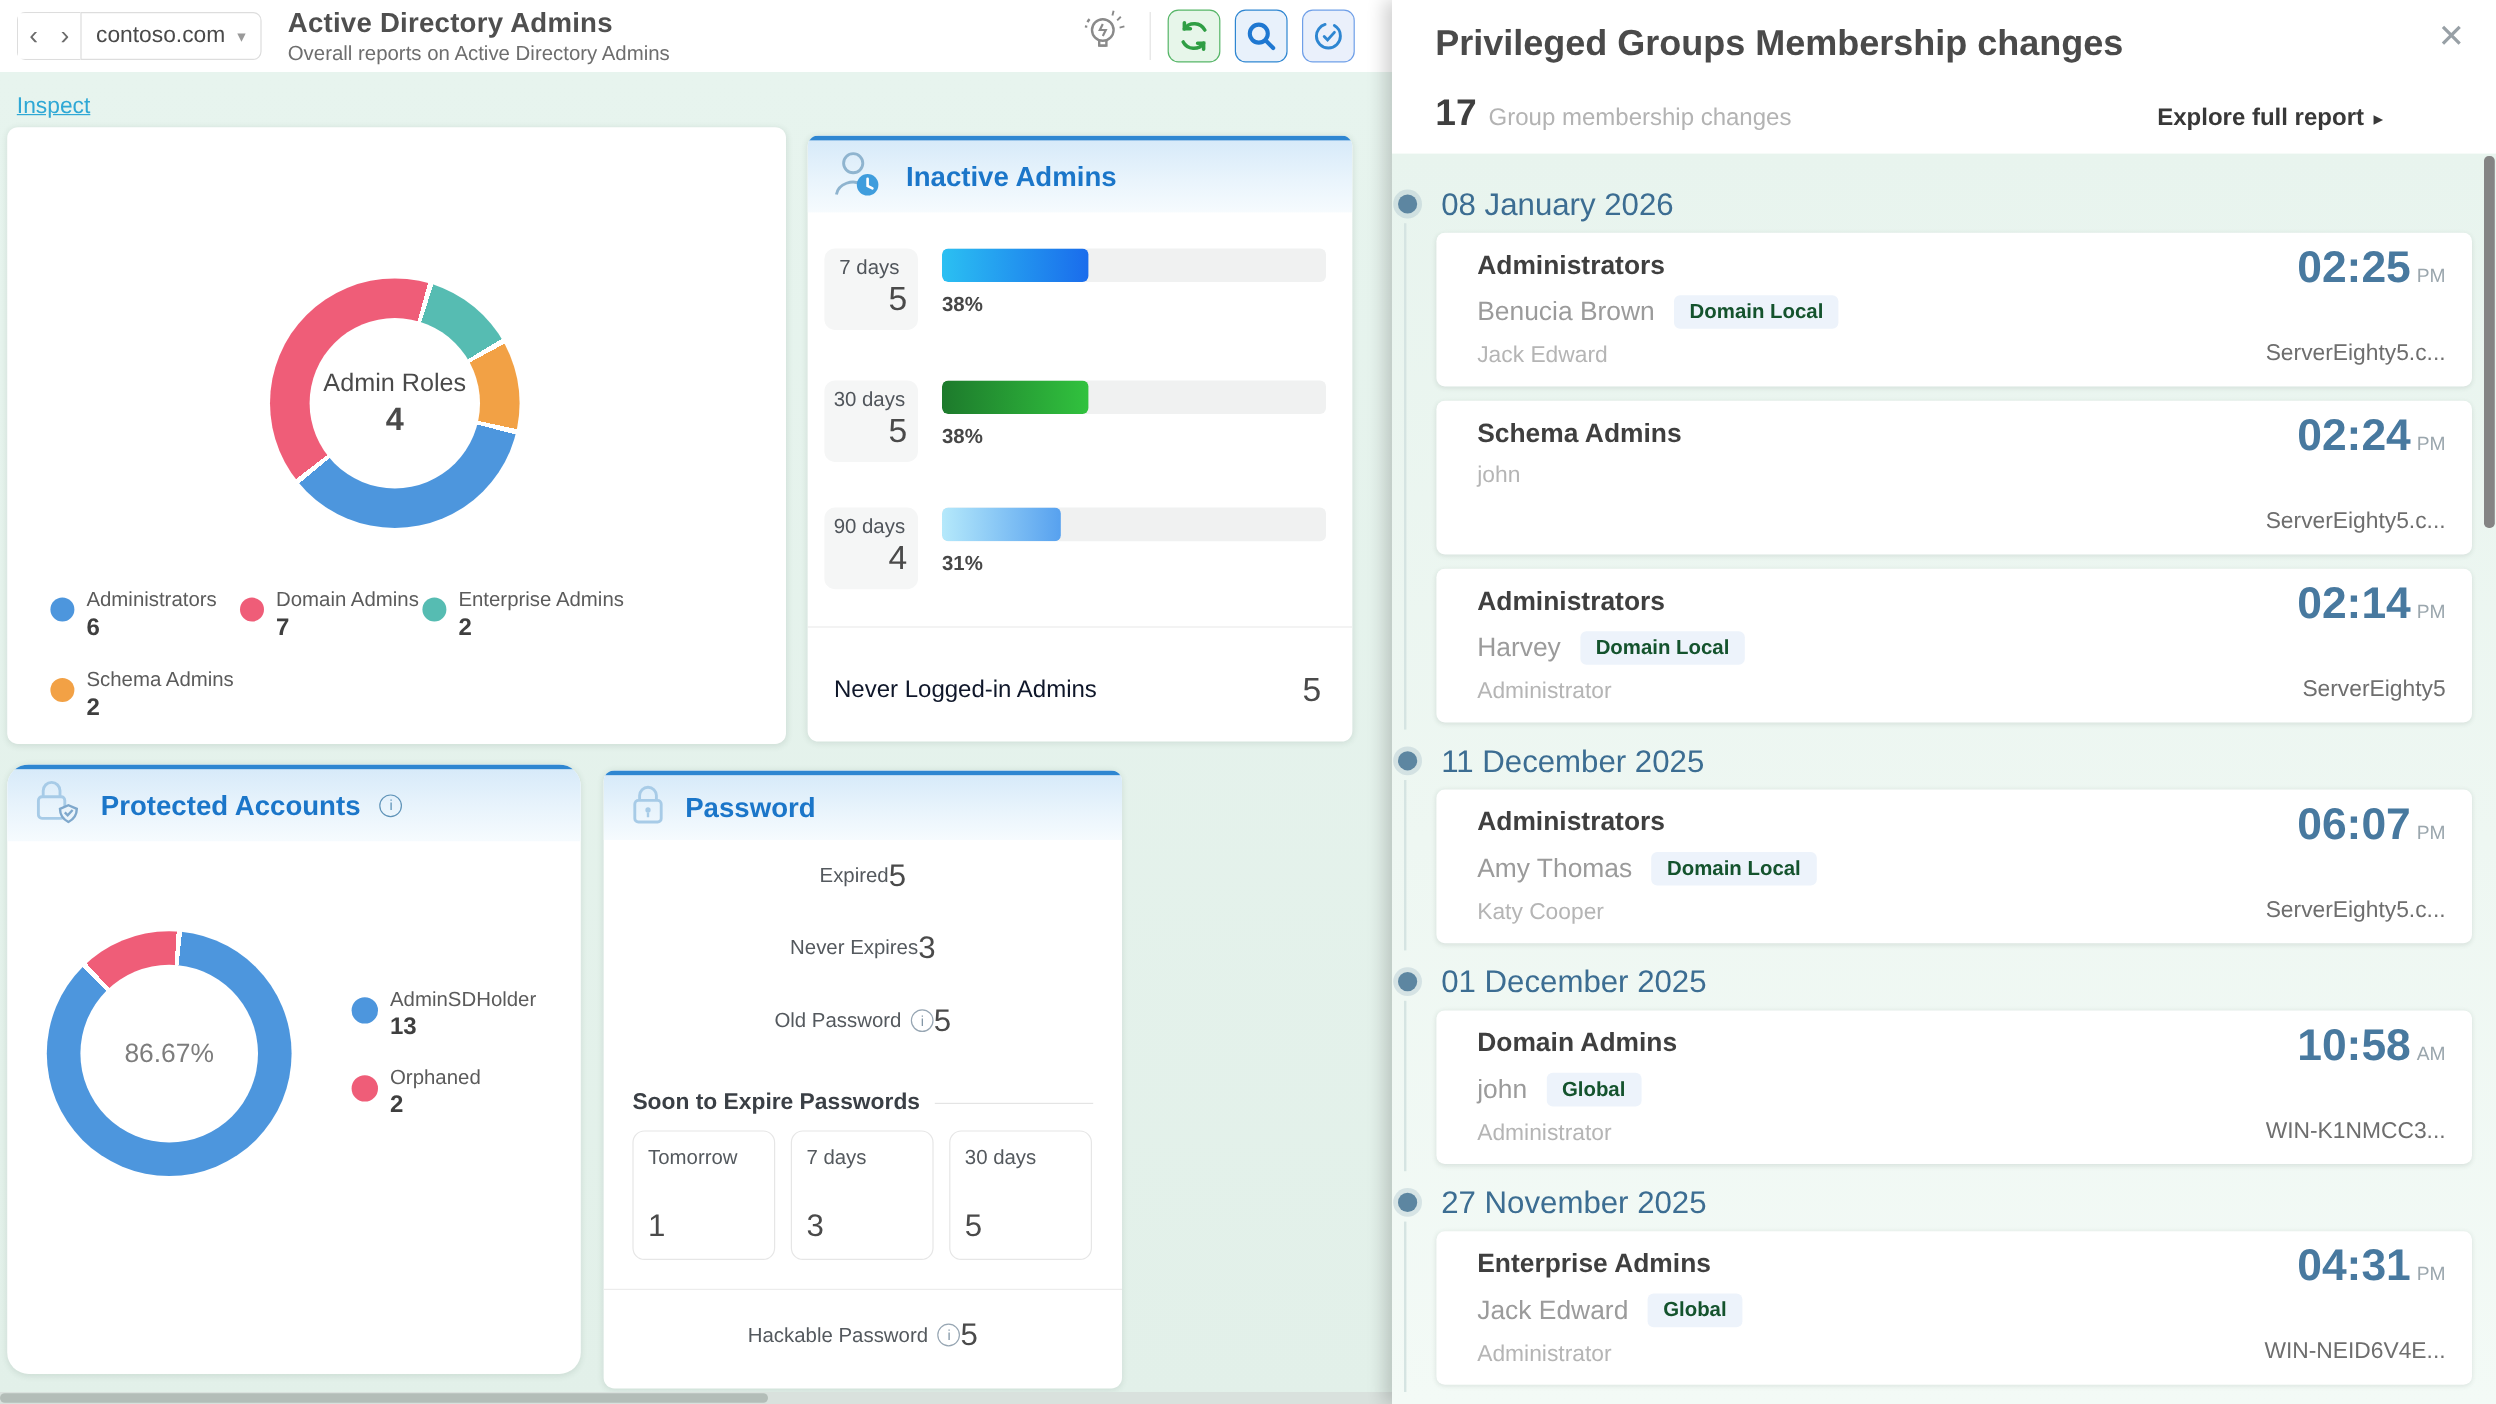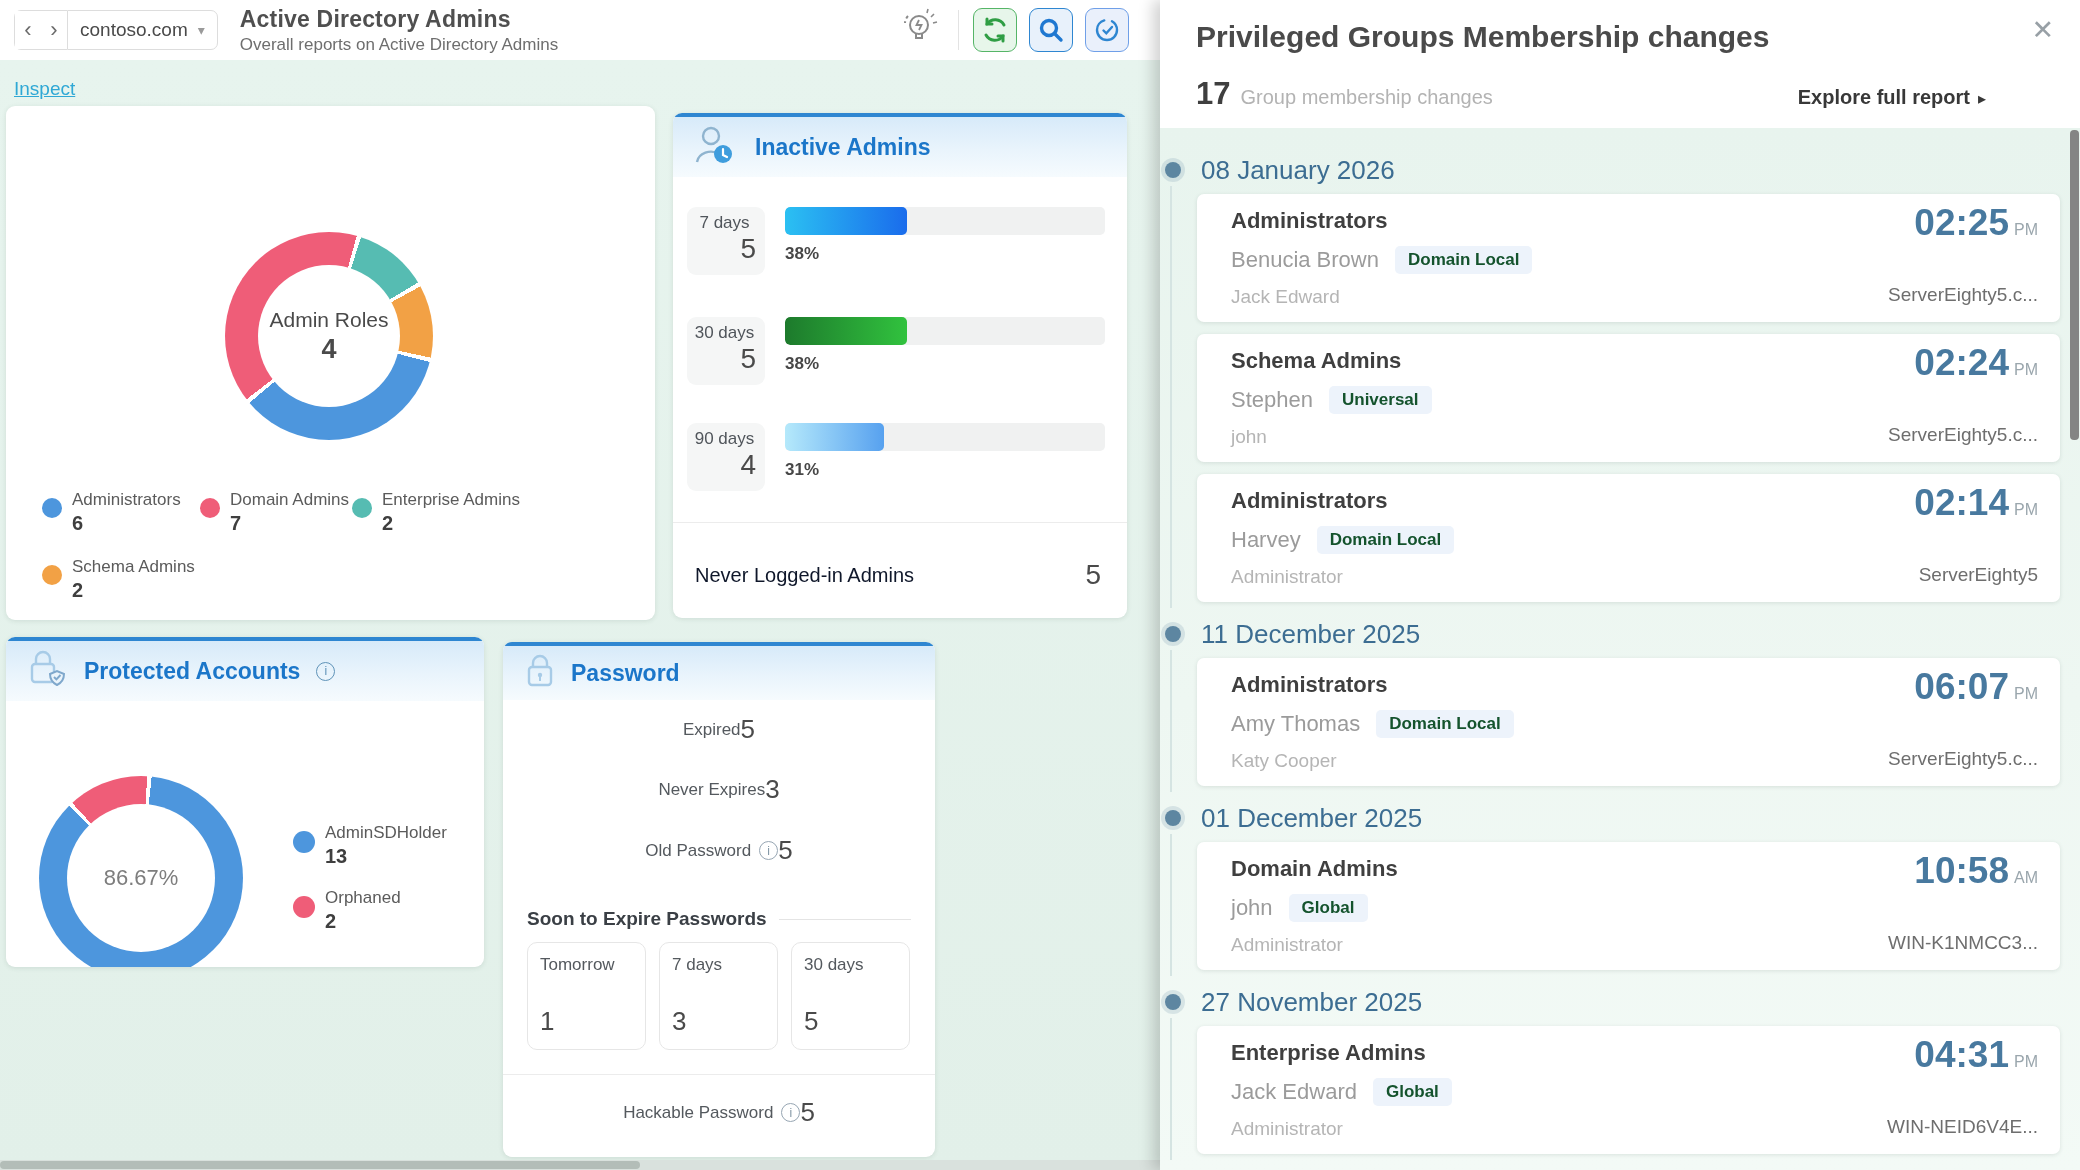--- a/index.html
+++ b/index.html
@@ -59,21 +59,21 @@
   .ia-barwrap { flex:1; margin-left:20px; padding-top:0; }
   .ia-track { height:28px; background:#f0f1f1; border-radius:5px; overflow:hidden; }
   .ia-fill { height:100%; border-radius:5px; }
   .ia-pct { font-size:17px; font-weight:700; color:#474747; margin-top:9px; }
   .ia-div { position:absolute; left:0; right:0; top:409px; border-top:1px solid #ececec; }
   .ia-never { position:absolute; left:22px; right:26px; top:446px; display:flex; justify-content:space-between; align-items:center; }
   .ia-never-label { font-size:20px; color:#0f172a; }
   .ia-never-value { font-size:28px; color:#4a4a4a; font-weight:500; }
 
   
-  .c-pa { left:6px; top:577px; width:478px; height:330px; }
+  .c-pa { left:6px; top:577px; width:478px; height:508px;border-radius:18px; }
   .c-pa .chead { height:64px; padding:0 20px; gap:16px; }
   .pa-donut { left:33px; top:139px; width:204px; height:204px; }
   .pa-donut .hole { inset:28px; }
   .pa-pct { font-size:22px; color:#7d7d7d; }
   .pa-legend { position:absolute; left:287px; top:186px; display:flex; flex-direction:column; gap:20px; }
 
   
   .c-pw { left:503px; top:582px; width:432px; height:515px; }
   .c-pw .chead { height:58px; padding:0 22px; gap:16px; }
   .pw-row { position:absolute; left:24px; right:24px; display:flex; justify-content:center; align-items:center; }
@@ -393,24 +393,20 @@
           <div class="tc-member-row">
             <span class="tc-member">Benucia Brown</span>
             <span class="tc-badge">Domain Local</span>
           </div>
           <div class="tc-by">Jack Edward</div>
           <div class="tc-right"><span class="tc-time">02:25</span><span class="tc-mer">PM</span></div>
           <div class="tc-host">ServerEighty5.c...</div>
         </article>
         <article class="tcard">
           <div class="tc-group">Schema Admins</div>
-          <div class="tc-member-row">
-            <span class="tc-member">Stephen</span>
-            <span class="tc-badge">Universal</span>
-          </div>
           <div class="tc-by">john</div>
           <div class="tc-right"><span class="tc-time">02:24</span><span class="tc-mer">PM</span></div>
           <div class="tc-host">ServerEighty5.c...</div>
         </article>
         <article class="tcard">
           <div class="tc-group">Administrators</div>
           <div class="tc-member-row">
             <span class="tc-member">Harvey</span>
             <span class="tc-badge">Domain Local</span>
           </div>

